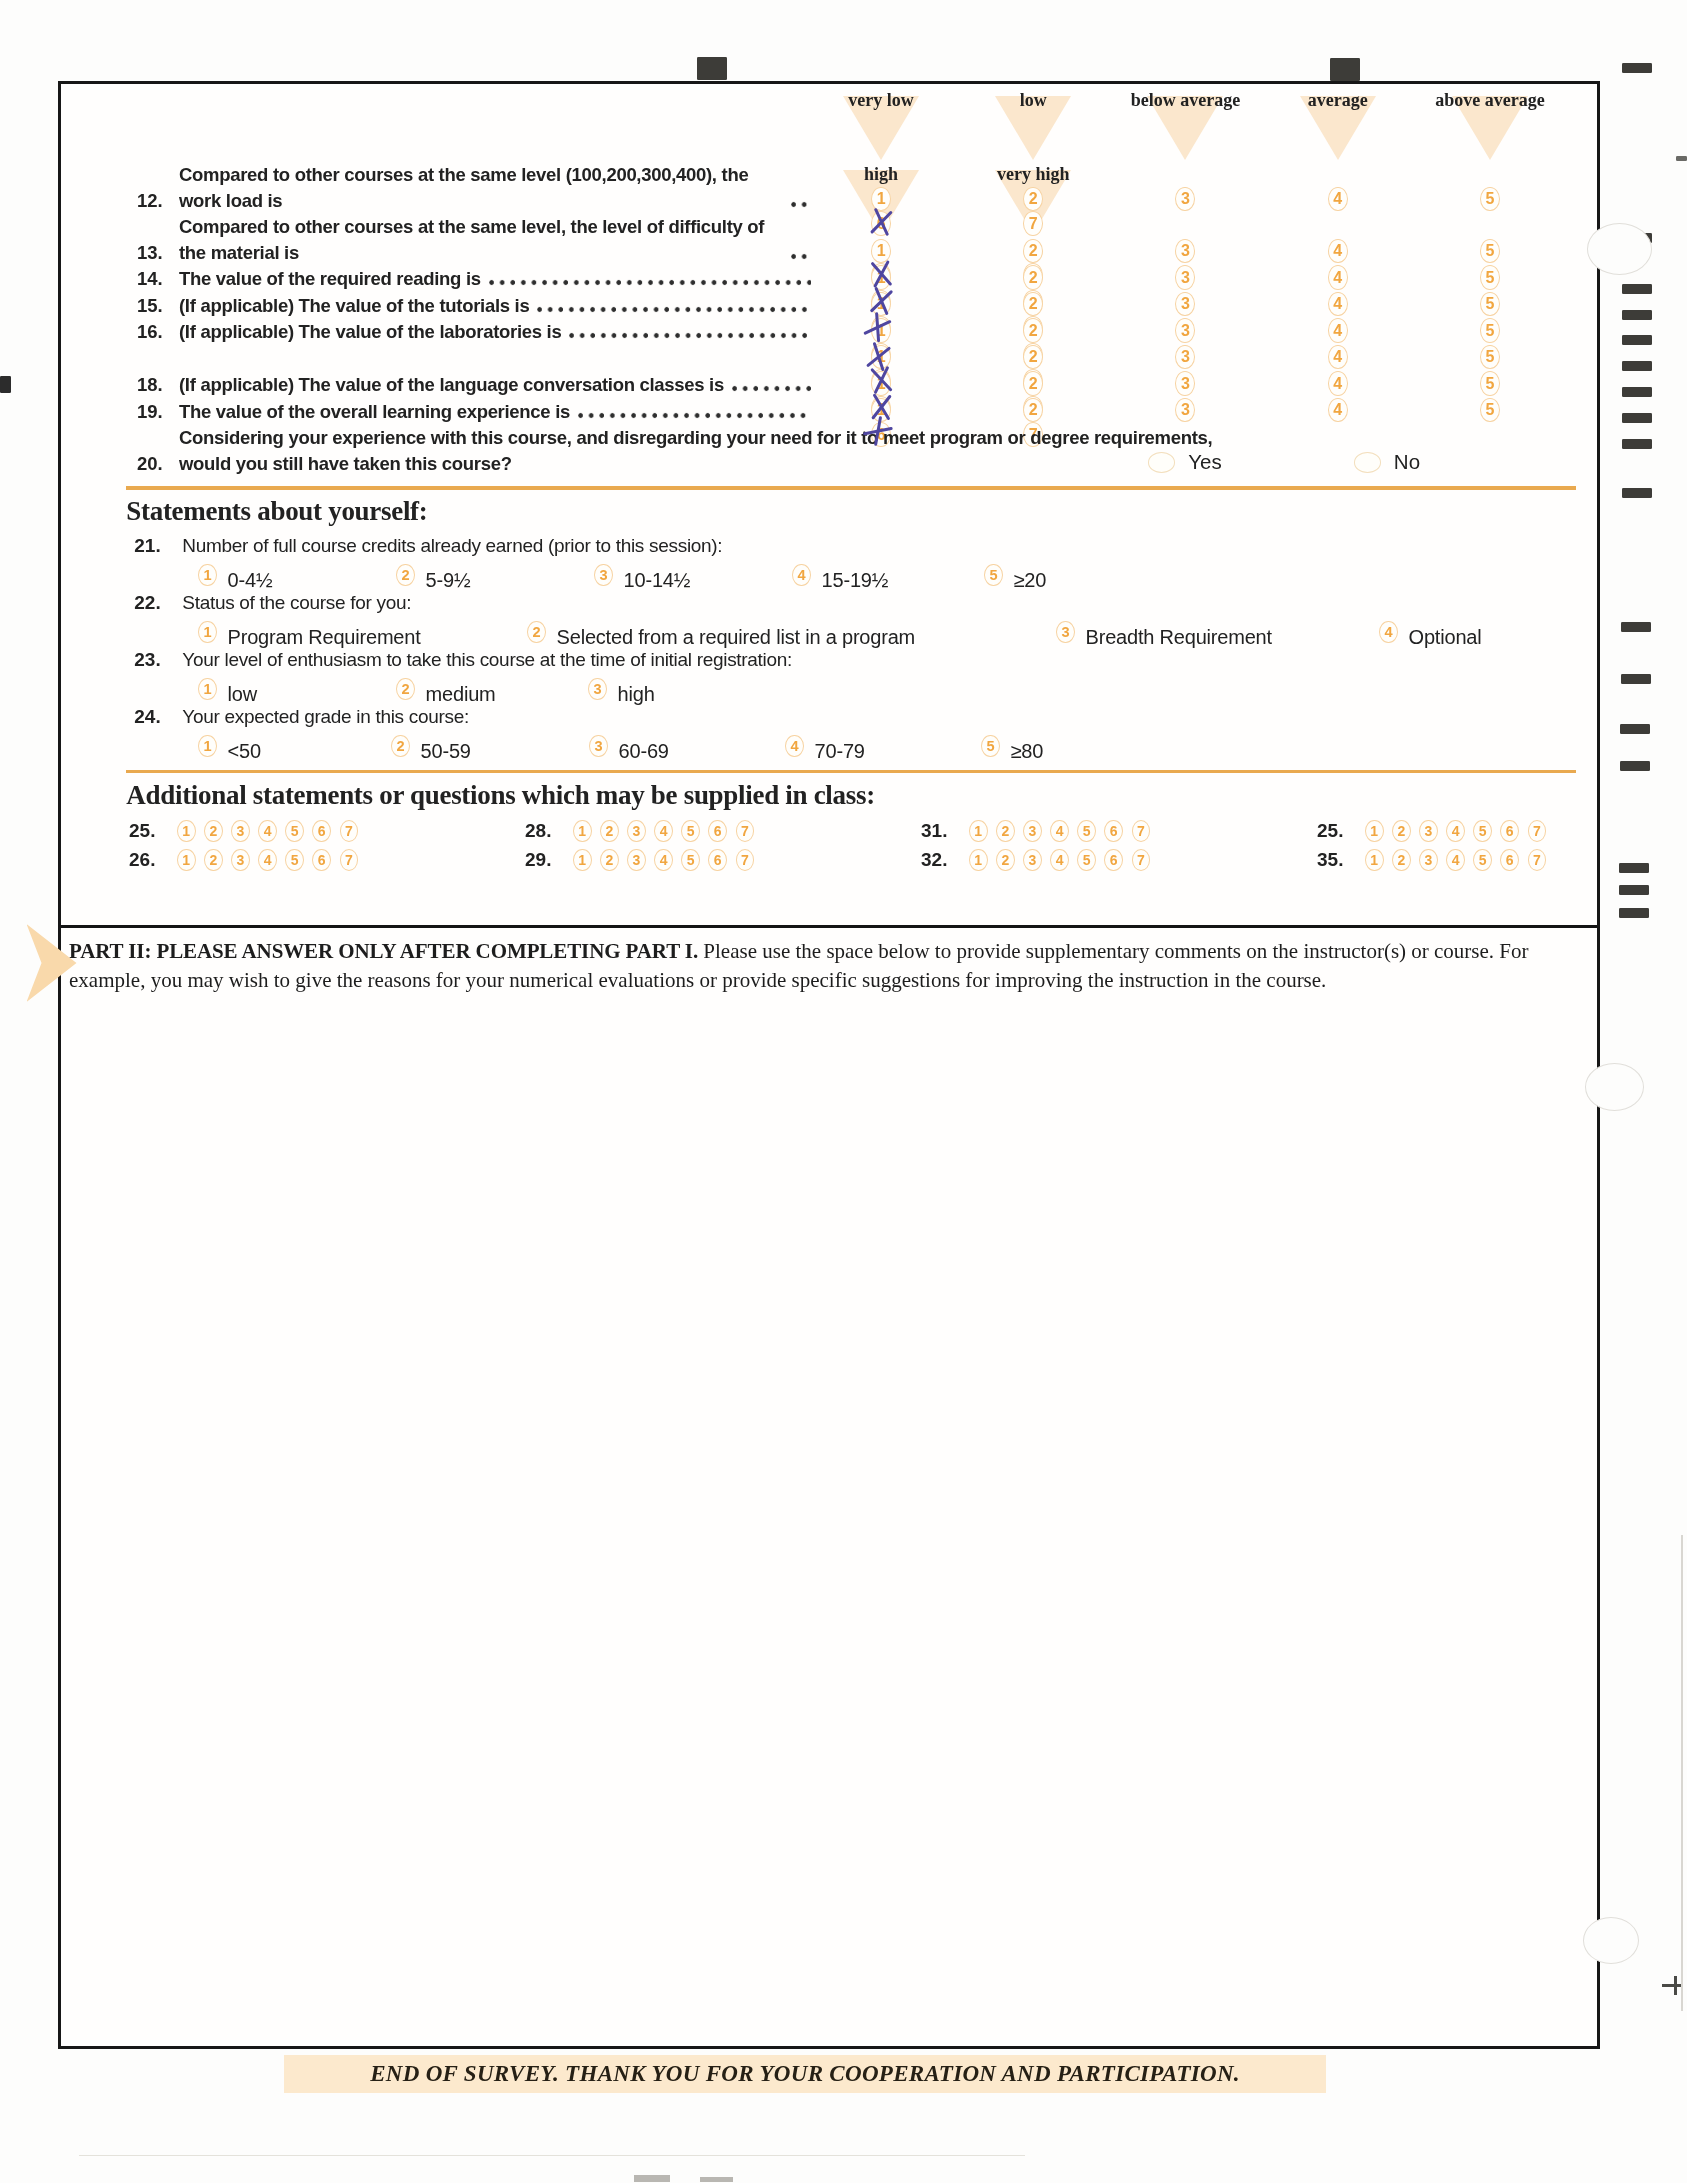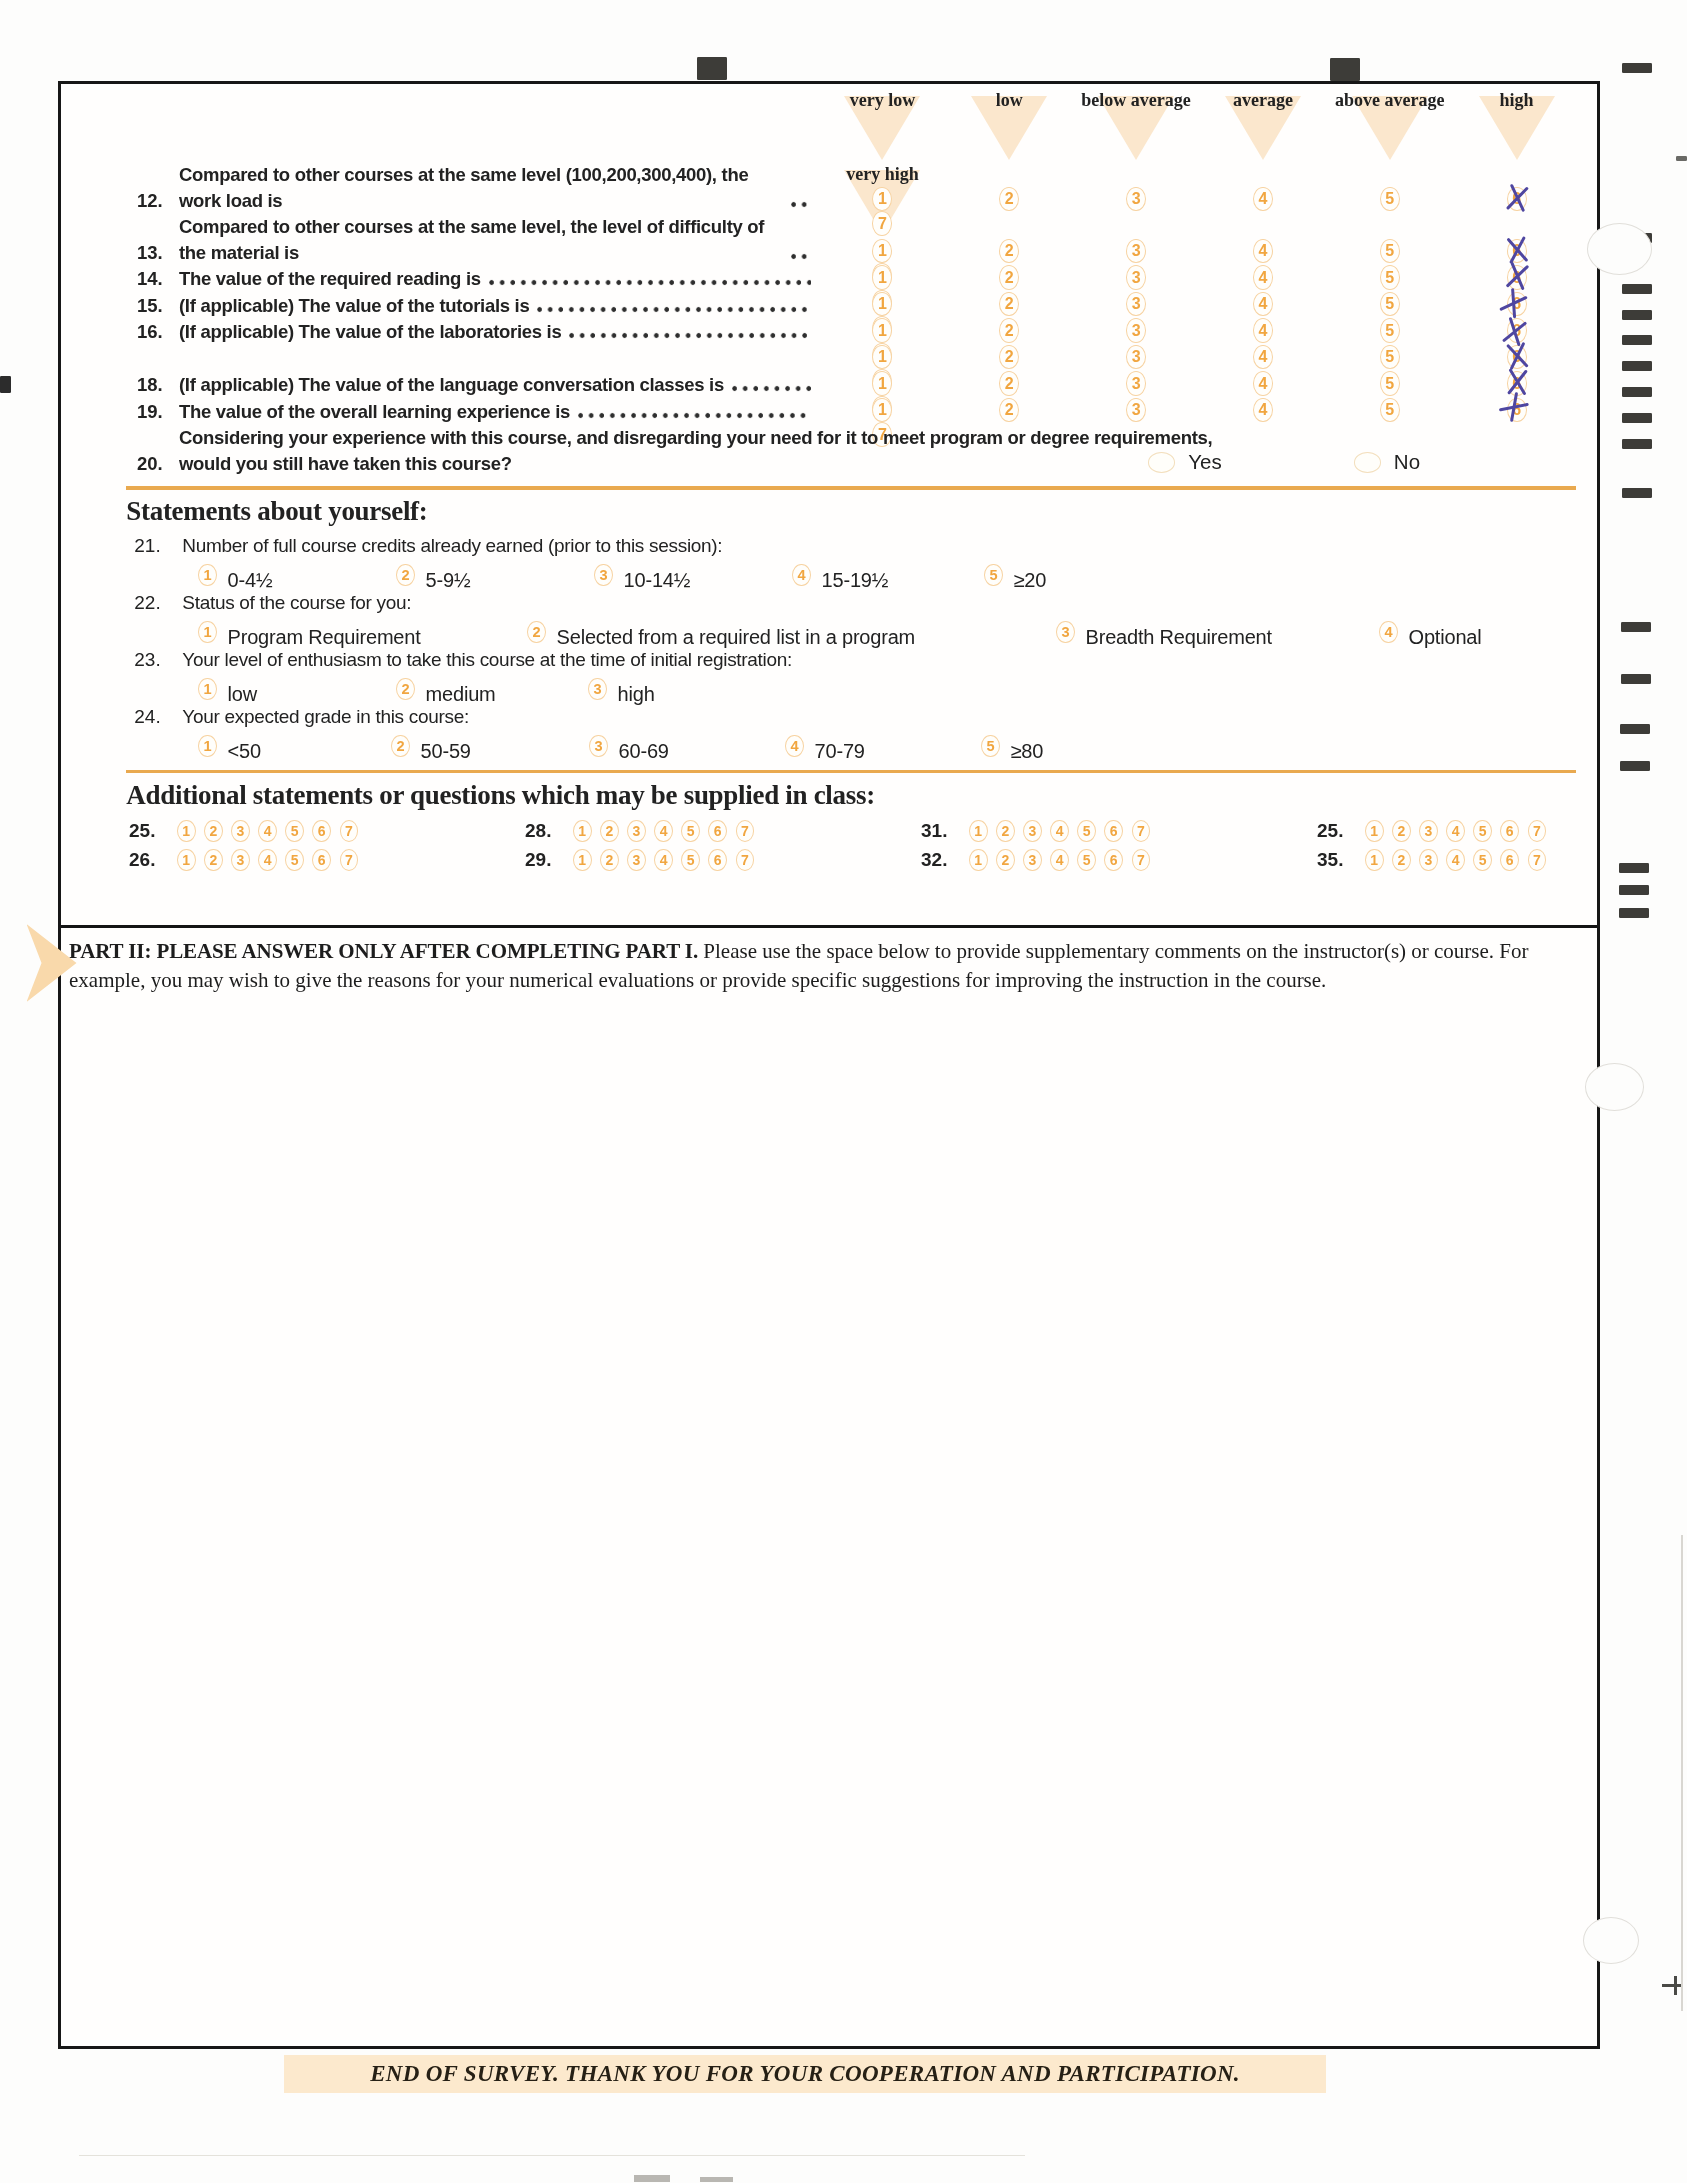--- a/index.html
+++ b/index.html
@@ -21,21 +21,21 @@
   .form-box{position:absolute;left:58px;top:81px;width:1542px;height:1968px;
             border:3.3px solid #171717;background:#fffefd;box-sizing:border-box;}
   .part1{position:relative;height:838px;overflow:hidden;padding:4px 8px 0 64px;}
   .h-serif{font-family:"Liberation Serif",serif;font-weight:bold;}
   .course-head{display:flex;align-items:baseline;padding:10.6px 4px 0 1.3px;}
   .course-title{font-size:27px;letter-spacing:-0.3px;}
   .course-instr{font-size:22px;margin-left:10.6px;letter-spacing:-0.2px;}
   .side-label{margin-left:auto;margin-right:17px;font-size:32px;font-style:italic;letter-spacing:0.7px;}
   
   .scale-strip{position:relative;height:74px;}
-  .sgrid,.bgrid{position:absolute;right:9px;width:761px;display:grid;grid-template-columns:repeat(6,1fr);}
+  .sgrid,.bgrid{position:absolute;right:23px;width:761px;display:grid;grid-template-columns:repeat(5,1fr);}
   .sgrid{top:0;}
   .scale-col{position:relative;height:74px;}
   .tri{position:absolute;left:50%;top:8px;transform:translateX(-50%);width:0;height:0;
        border-left:38px solid transparent;border-right:38px solid transparent;border-top:64px solid #fbe7cd;}
   .scale-lbl{position:relative;z-index:1;text-align:center;font-family:"Liberation Serif",serif;
              font-weight:bold;font-size:18px;line-height:1.02;padding-top:2.6px;}
   
   .qrow{position:relative;margin-left:12px;min-height:26.5px;}
   .qleft{display:flex;align-items:flex-end;width:681px;}
   .qnum{font-weight:bold;font-size:18.5px;line-height:26px;width:42px;flex:none;}
@@ -55,21 +55,21 @@
   .q20row .qleft{width:1125px;}
   .yesno{position:absolute;left:1011px;bottom:2.6px;display:flex;align-items:center;}
   .yn-b{width:25px;height:18.5px;border:1.3px solid #f3dfbd;border-radius:50%;background:#fffefa;flex:none;}
   .yn-l{font-size:20.5px;margin:0 0 0 13.2px;}
   .yn-gap{width:132px;}
   .divider{height:3.3px;background:#e9a94f;margin:9.3px 13.2px 6.6px 1.3px;}
   .sec-head{font-family:"Liberation Serif",serif;font-weight:bold;font-size:27px;
             letter-spacing:-0.3px;margin:1.3px 0 5.3px 1.3px;}
   
   .ystem{display:flex;margin-left:9.3px;height:28px;align-items:center;}
-  .ynum{width:48px;font-weight:normal;font-size:19px;flex:none;}
+  .ynum{width:48px;font-weight:bold;font-size:19px;flex:none;}
   .ytext{font-weight:normal;font-size:19px;letter-spacing:-0.3px;}
   .yopts{display:flex;margin-left:73px;align-items:center;height:29px;}
   .opt{display:inline-flex;align-items:center;}
   .opt .bubble{width:19px;height:22.5px;font-size:14.6px;flex:none;}
   .opt-label{margin-left:10.6px;font-size:20px;letter-spacing:-0.2px;margin-top:12px;}
   
   .add-grid{display:flex;margin:6.6px 0 0 4px;}
   .add-col{width:396px;}
   .add-col:last-child{flex:1;}
   .add-item{display:flex;align-items:center;height:28.4px;}

